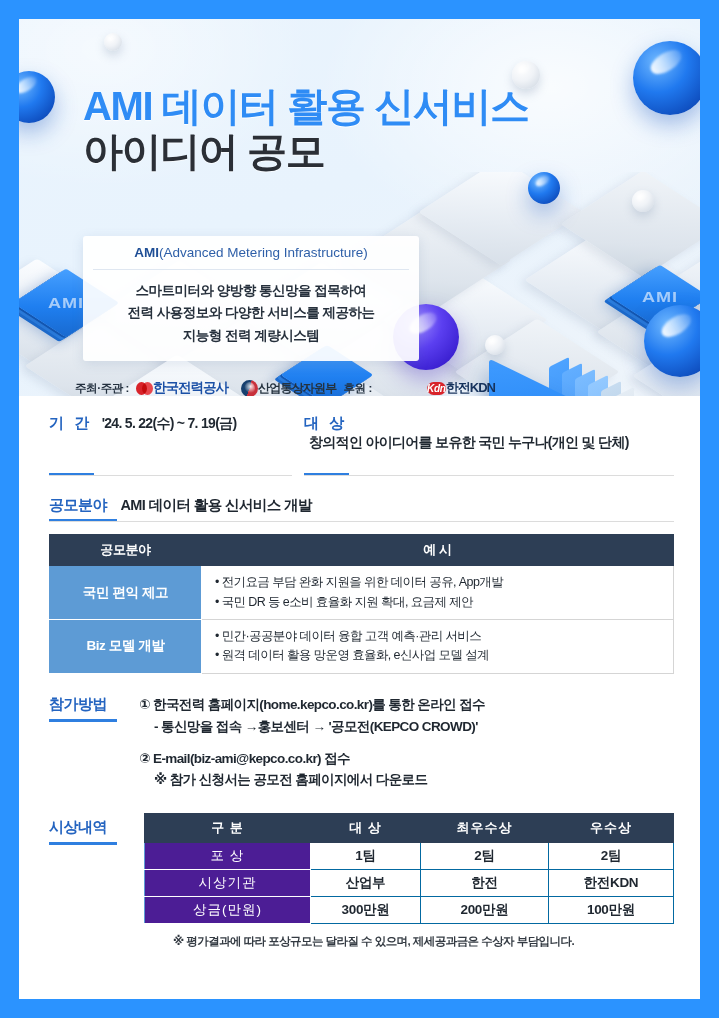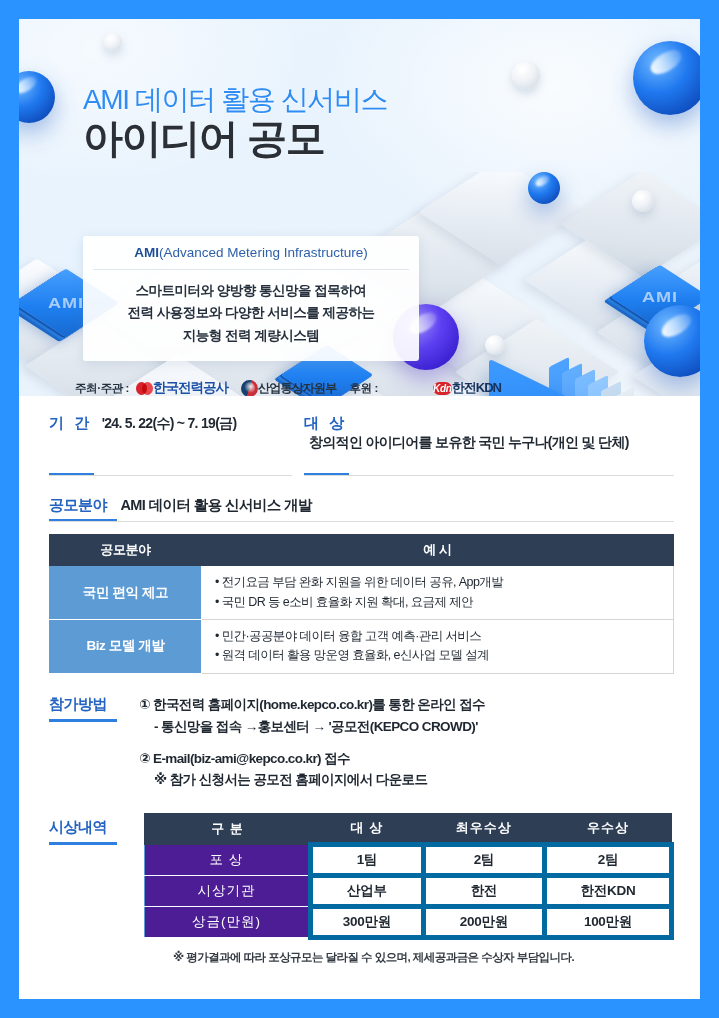--- a/index.html
+++ b/index.html
@@ -94,21 +94,21 @@
   .sphere.violet { background: radial-gradient(circle at 33% 28%, #9d8bff 0%, #5b3ff0 42%, #3a1fd0 80%, #2a12a8 100%); box-shadow: 0 10px 22px rgba(70,40,190,.35); }
   .sphere.white  { background: radial-gradient(circle at 34% 28%, #ffffff 0%, #f0f3f7 45%, #ccd5e0 100%); box-shadow: 0 5px 10px rgba(130,150,175,.3); }
   .sphere.white::after { background: linear-gradient(90deg, rgba(255,255,255,.9), rgba(255,255,255,.1)); }
 
   
   .hero-title {
     position: absolute; left: 64px; top: 66px;
     z-index: 6;
   }
   .hero-title .l1 {
-    font-size: 28px; font-weight: 400; color: #2f8cf5;
+    font-size: 40px; font-weight: 700; color: #2f8cf5;
     letter-spacing: -1.4px; line-height: 1.08; white-space: nowrap;
     text-shadow: 0 1px 0 rgba(255,255,255,.85);
   }
   .hero-title .l2 {
     font-size: 40px; font-weight: 800; color: #2b2f36;
     letter-spacing: -1.4px; line-height: 1.18; white-space: nowrap;
     text-shadow: 0 1px 0 rgba(255,255,255,.6);
   }
 
   .ami-card {
@@ -258,21 +258,21 @@
     content:''; position: absolute; left: 0; bottom: 0; width: 68px; height: 3px; background: #2f7fe0;
   }
   .tbl-award { flex: 1; }
   .tbl-award th {
     background: #2d3e55; color: #ffffff; font-size: 13px; font-weight: 700;
     padding: 5px 0; letter-spacing: 1px;
     border: 1px solid #2d3e55;
   }
   .tbl-award td {
     text-align: center; font-size: 13.5px; padding: 4px 0; letter-spacing: -0.3px;
-    border: 5px solid #0369a1; color: #1f2730; font-weight: 600;
+    border: 1px solid #0369a1; color: #1f2730; font-weight: 600;
   }
   .tbl-award td.rowhead {
     background: #4c1d95; color: #ffffff; font-weight: 400; letter-spacing: 1px;
     border: 1px solid #ffffff; border-left: 1px solid #5d9bd5;
   }
   .tbl-award col.c1 { width: 166px; }
 
   .note {
     margin: 10px 0 0 124px; font-size: 11.5px; color: #333a42;
     letter-spacing: -0.55px; font-weight: 600;
@@ -361,21 +361,21 @@
         <span class="mark-kepco">
             <i></i>
             <i></i>
           </span>
         <span class="kepco-text">한국전력공사</span>
       </span>
       <span class="logo-kepco" style="margin-left:6px;">
         <span class="mark-motie"></span>
         <span class="motie-text">산업통상자원부</span>
       </span>
-      <span class="lbl" style="margin-left:6px;text-align:center;">후원 :</span>
+      <span class="lbl" style="text-align:center;">후원 :</span>
       <span class="logo-kepco">
         <span class="mark-kdn">Kdn</span>
         <span class="kdn-text">한전KDN</span>
       </span>
     </div>
   </div>
 
   <div class="body-wrap">
 
     <div class="row-two">

